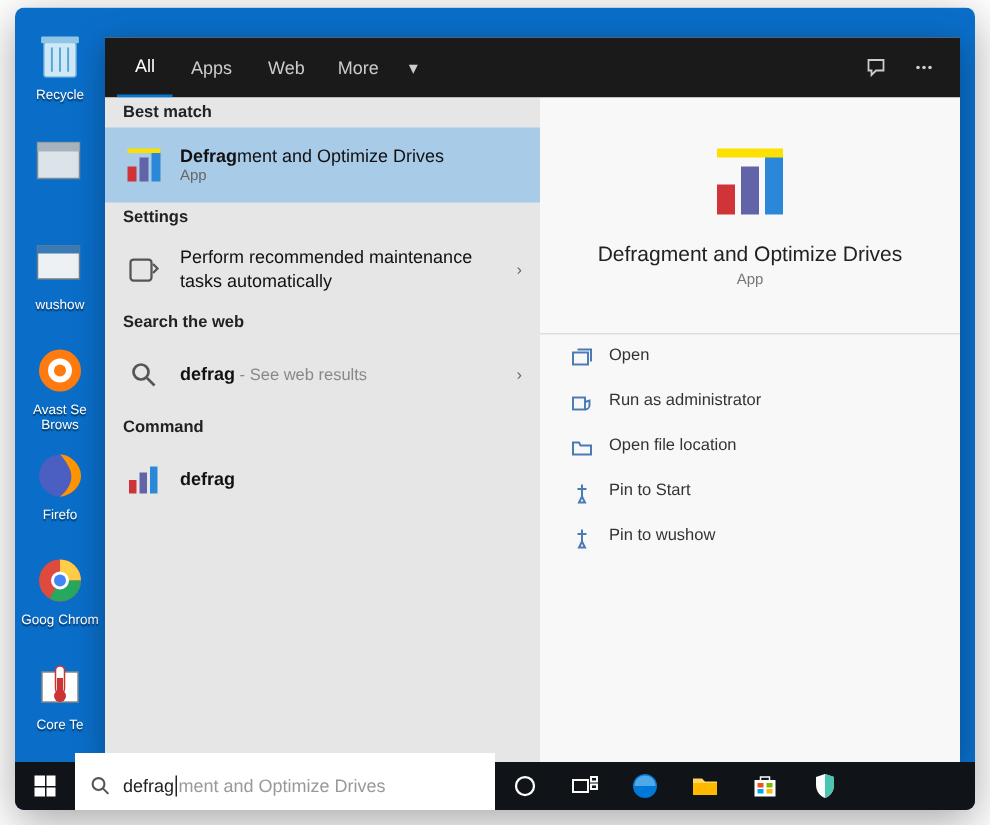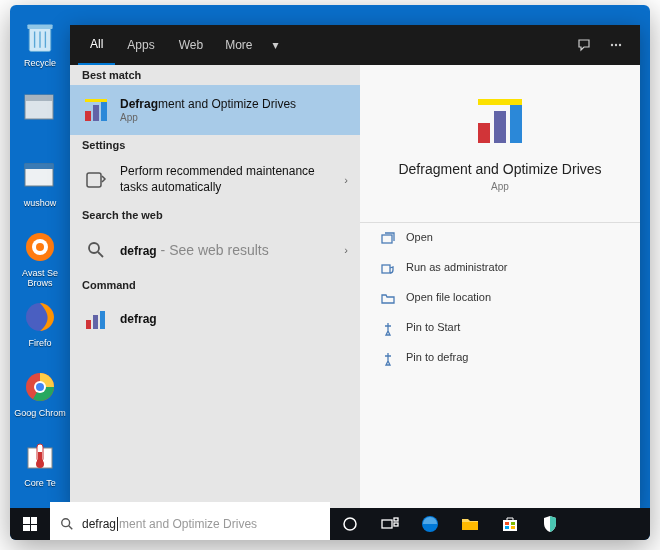--- a/index.html
+++ b/index.html
@@ -186,21 +186,21 @@
 
       <div class="cat-label">Search the web</div>
       <div class="result">
         <div class="result-ic">
                 <svg width="20" height="20" viewBox="0 0 20 20" fill="none" stroke="#555" stroke-width="1.8">
                   <circle cx="8" cy="8" r="5"></circle>
                   <line x1="12" y1="12" x2="17" y2="17"></line>
                 </svg>
               </div>
         <div class="result-txt">
-                <div class="result-title"><span class="bold-match">defrag</span><span style="color:#888;font-size:14px"> - See web results</span></div>
+                <div class="result-title"><span class="bold-match">defrag</span><span style="color:#888;font-size:11px"> - See web results</span></div>
               </div>
         <div class="result-chev">›</div>
       </div>
 
       <div class="cat-label">Command</div>
       <div class="result">
         <div class="result-ic">
                 <svg width="24" height="24" viewBox="0 0 24 24">
                   <rect x="2" y="12" width="5" height="9" fill="#d13438"></rect>
                   <rect x="9" y="7" width="5" height="14" fill="#6264a7"></rect>
@@ -258,21 +258,21 @@
                   </svg>
                 </div>
                 <span>Pin to Start</span>
               </div>
         <div class="da">
                 <div class="da-ic">
                   <svg width="14" height="14" viewBox="0 0 14 14" fill="none" stroke="currentColor" stroke-width="1.3">
                     <path d="M7 1v8M4 4h6M7 9l-2 4h4z"></path>
                   </svg>
                 </div>
-                <span>Pin to defrag</span>
+                <span>Pin to wushow</span>
               </div>
       </div>
     </div>
   </div>
 </div>
 
 <div class="taskbar">
   <div class="tb-start">
     <div class="win-logo">
             <span></span>

